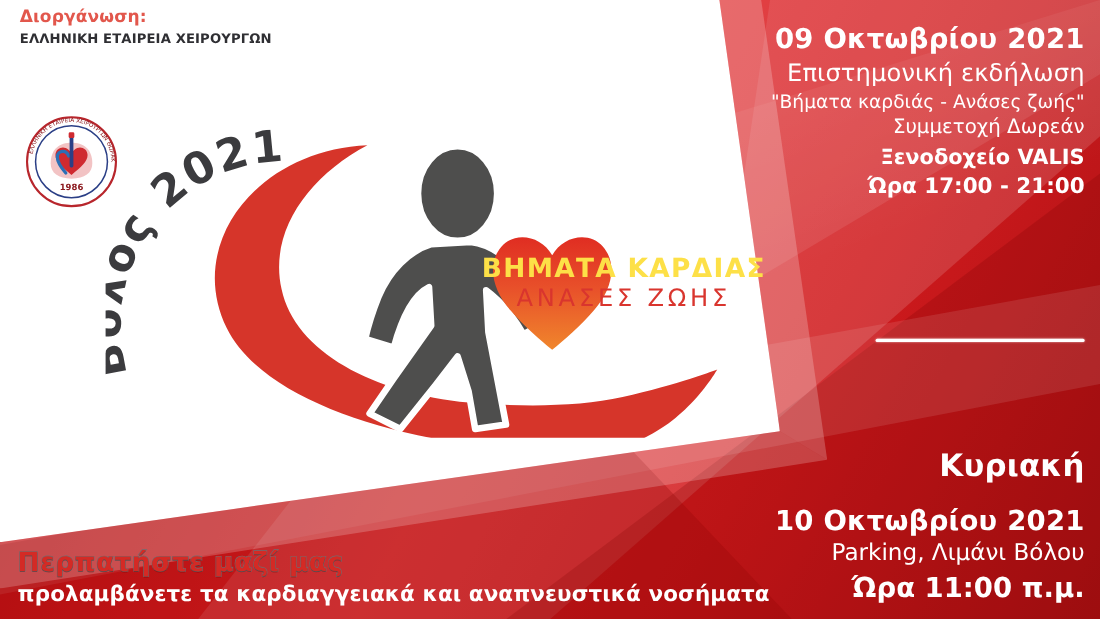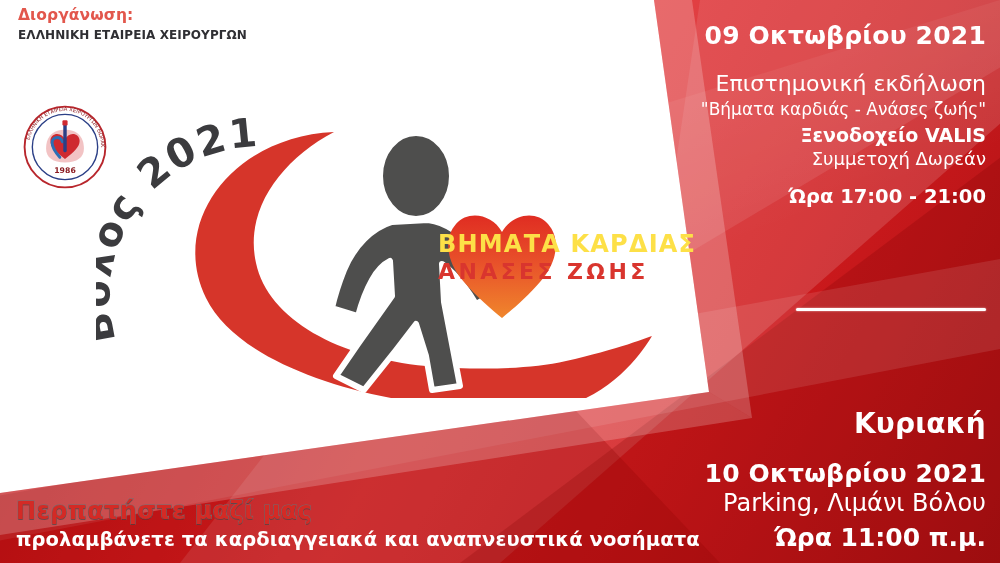--- a/index.html
+++ b/index.html
@@ -51,22 +51,22 @@
 
   
   .emblem{position:absolute;left:22px;top:104px;width:86px;height:86px;}
 
   
   .logo{position:absolute;left:96px;top:118px;width:600px;height:280px;}
 
   
   .wordmark{position:absolute;left:438px;top:230px;width:260px;}
   .wm-1{color:#fde047;font-weight:bold;font-size:24px;letter-spacing:1.2px;line-height:1.18;white-space:nowrap;}
-  .wm-2{color:#d9352e;font-weight:bold;font-size:22px;letter-spacing:3.4px;line-height:1.25;
-        white-space:nowrap;text-align:left;padding-right:2px;}
+  .wm-2{color:#d9352e;font-weight:normal;font-size:22px;letter-spacing:3.4px;line-height:1.25;
+        white-space:nowrap;text-align:center;padding-right:2px;}
 
   
   .slogan{position:absolute;left:16px;top:498px;width:660px;}
   .slogan-1{
     font-size:24px;font-weight:bold;line-height:1.12;letter-spacing:.4px;
     color:#d42a25;
     -webkit-text-stroke:1.1px #6e6e72;
     paint-order:stroke fill;
     text-shadow:0 1px 0 rgba(0,0,0,.25);
   }
@@ -75,27 +75,27 @@
     color:#ffffff;margin-top:3px;white-space:nowrap;
   }
 
   
   .info{position:absolute;right:14px;text-align:right;color:#ffffff;width:330px;}
   .info-top{top:2px;}
   .info-bottom{top:408px;}
   .ln{line-height:1.16;white-space:nowrap;}
   .ln-day   {font-size:28px;font-weight:bold;letter-spacing:.2px;}
   .ln-date  {font-size:25px;font-weight:bold;letter-spacing:.2px;margin-top:19px;}
-  .ln-event {font-size:22px;font-weight:normal;letter-spacing:.1px;margin-top:21px;}
+  .ln-event {font-size:22px;font-weight:normal;letter-spacing:.1px;margin-top:5px;}
   .ln-quote {font-size:17px;font-weight:normal;margin-top:3px;}
   .ln-venue {font-size:19px;font-weight:bold;margin-top:5px;}
   .ln-free  {font-size:18px;font-weight:normal;margin-top:3px;}
-  .ln-time  {font-size:19.5px;font-weight:bold;margin-top:16px;}
+  .ln-time  {font-size:19.5px;font-weight:bold;margin-top:4px;}
   .ln-sub   {font-size:17px;font-weight:normal;margin-top:6px;}
-  .ln-place {font-size:24px;font-weight:normal;margin-top:2px;}
+  .ln-place {font-size:21px;font-weight:normal;margin-top:2px;}
   .ln-big   {font-size:25px;font-weight:bold;margin-top:5px;}
 
   .rule{
     position:absolute;right:14px;top:308px;width:190px;height:3px;
     background:#ffffff;border-radius:2px;box-shadow:0 0 2px rgba(255,255,255,.7);
   }
 </style>
 </head>
 <body>
 
@@ -204,22 +204,22 @@
 
   <div class="slogan">
     <div class="slogan-1">Περπατήστε μαζί μας</div>
     <div class="slogan-2">προλαμβάνετε τα καρδιαγγειακά και αναπνευστικά νοσήματα</div>
   </div>
 
   <div class="info info-top">
     <div class="ln ln-date">09 Οκτωβρίου 2021</div>
     <div class="ln ln-event">Επιστημονική εκδήλωση</div>
     <div class="ln ln-quote">"Βήματα καρδιάς - Ανάσες ζωής"</div>
+    <div class="ln ln-free">Συμμετοχή Δωρεάν</div>
     <div class="ln ln-venue">Ξενοδοχείο VALIS</div>
-    <div class="ln ln-free">Συμμετοχή Δωρεάν</div>
     <div class="ln ln-time">Ώρα 17:00 - 21:00</div>
   </div>
 
   <div class="rule"></div>
 
   <div class="info info-bottom">
     <div class="ln ln-day">Κυριακή</div>
     <div class="ln ln-date">10 Οκτωβρίου 2021</div>
     <div class="ln ln-place">Parking, Λιμάνι Βόλου</div>
     <div class="ln ln-big">Ώρα 11:00 π.μ.</div>

